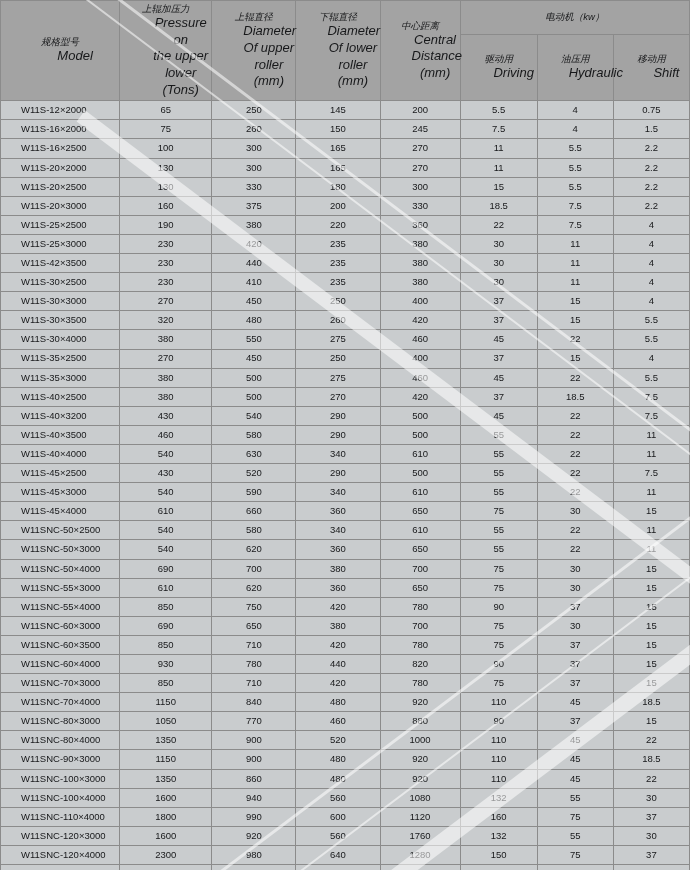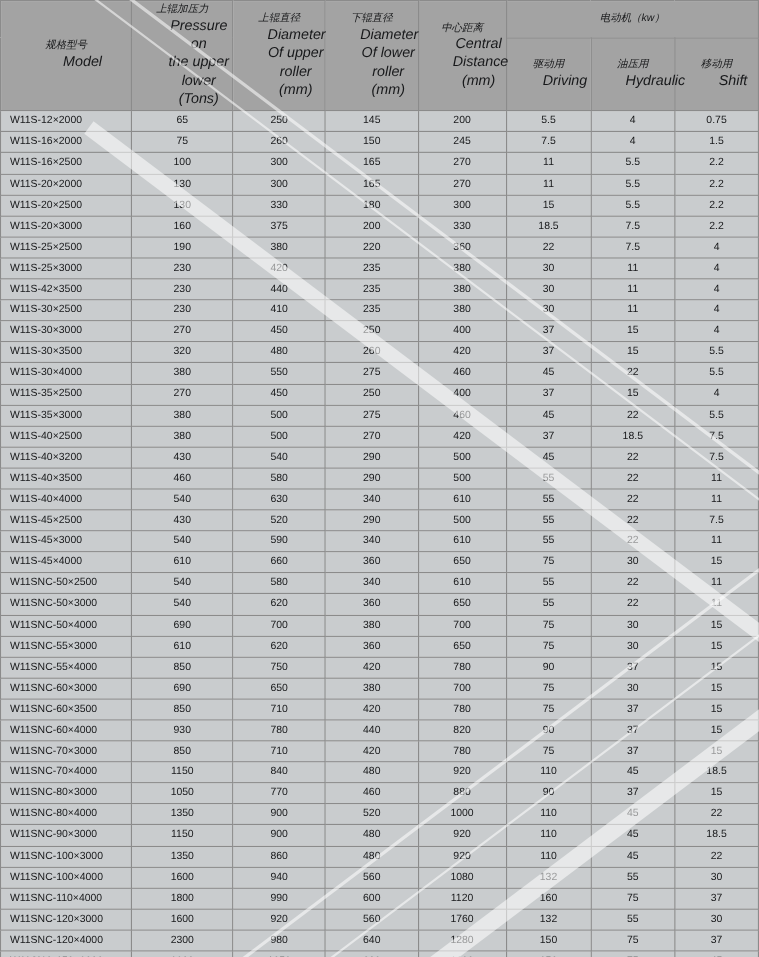--- a/index.html
+++ b/index.html
@@ -48,21 +48,21 @@
   col.c1 { width: 92px; }
   col.c2 { width: 84px; }
   col.c3 { width: 84px; }
   col.c4 { width: 80px; }
   col.c5 { width: 77px; }
   col.c6 { width: 76px; }
   col.c7 { width: 76px; }
   tbody td { height: 19.1px; }
   tbody td.model {
     text-align: left;
-    padding-left: 8px;
+    padding-left: 20px;
   }
   .row-alt td { background: #bfc3c6; }
   
   .sheen {
     position: absolute;
     inset: 0;
     pointer-events: none;
     overflow: hidden;
   }
   .sheen i {

